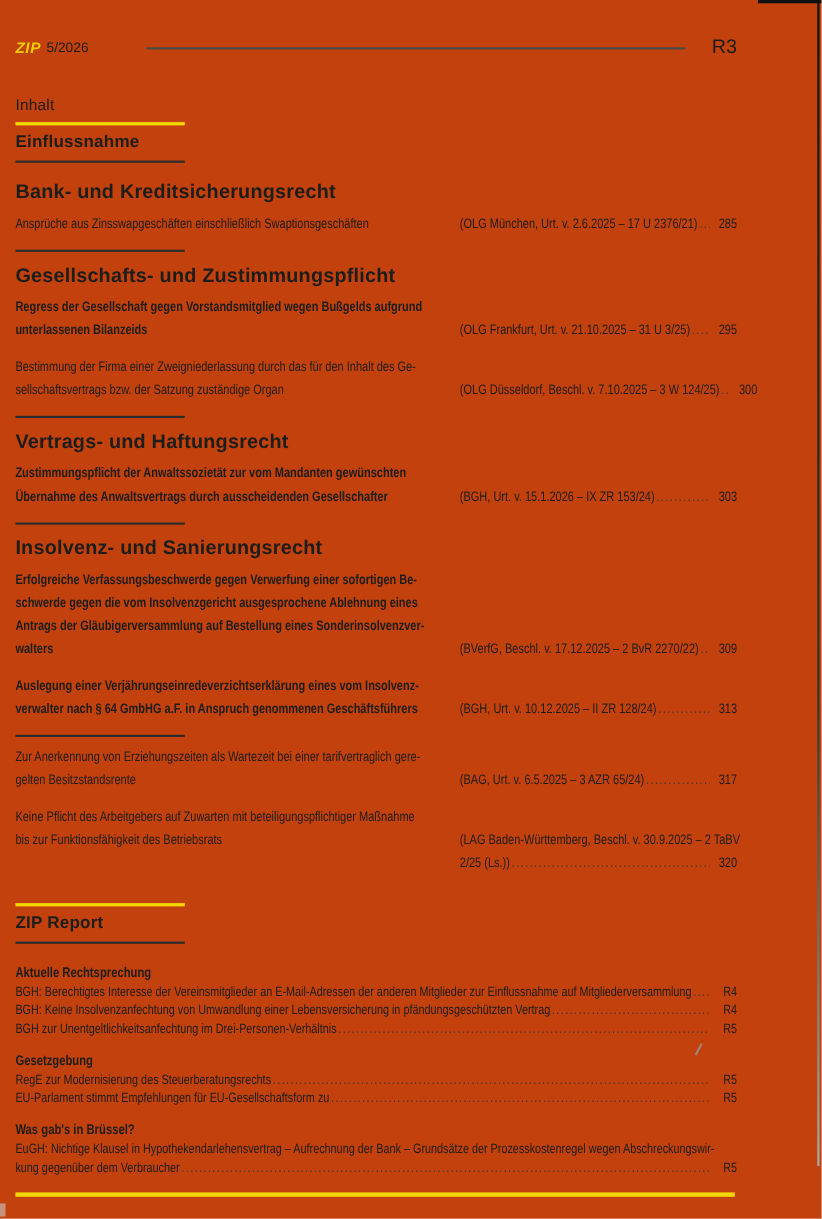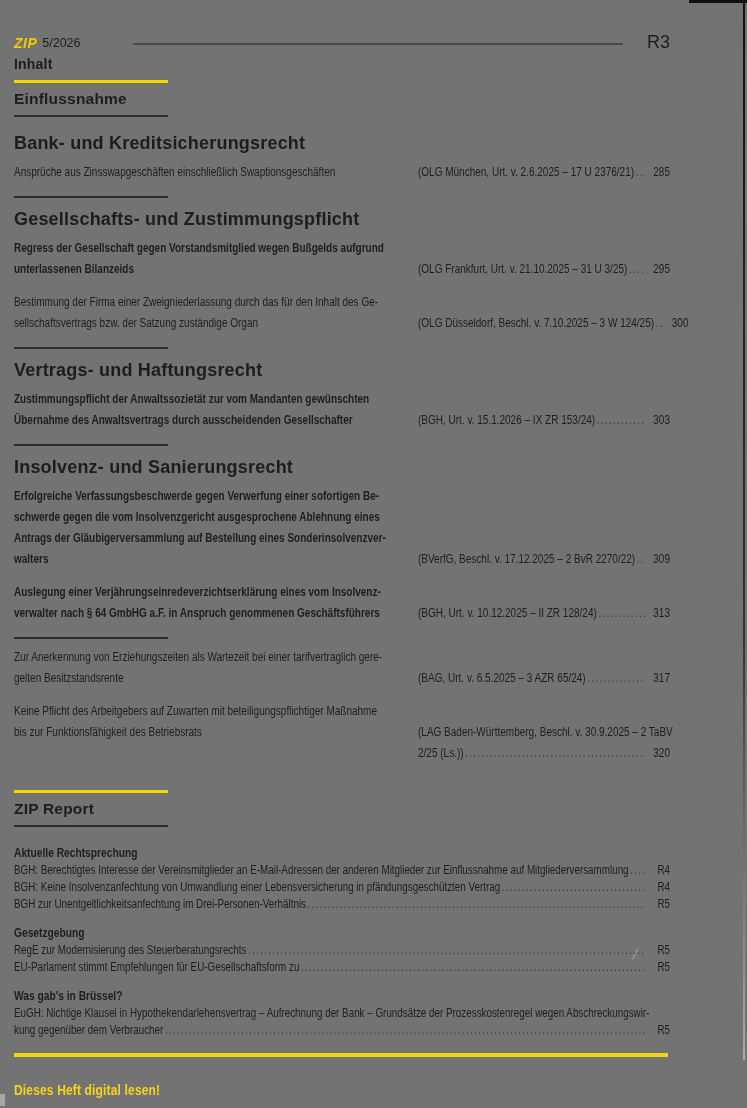--- a/index.html
+++ b/index.html
@@ -1,40 +1,40 @@
 <!DOCTYPE html>
 <html lang="de"><head>
 <meta charset="utf-8">
 <style>
   * { margin:0; padding:0; box-sizing:border-box; }
   html,body { background:#e8e8e8; }
   .page {
     position:relative; width:747px; height:1108px; margin:0 auto;
-    background:#737373; overflow:hidden;
+    background:#c2410c; overflow:hidden;
     font-family:"Liberation Sans","DejaVu Sans",sans-serif;
     color:#1d1d1b;
   }
   .content { padding:0 77px 0 14px; }
 
   
   .edge-right { position:absolute; top:0; right:2px; width:2px; height:1060px;
     background:linear-gradient(#111 0%, #333 60%, #aaa 100%); }
   .edge-top { position:absolute; top:0; right:0; width:58px; height:3px; background:#111; }
   .smudge-bl { position:absolute; left:0; bottom:2px; width:5px; height:12px; background:#c9c9c9; opacity:.6; }
   .pencil-mark { position:absolute; left:629px; top:953px; width:12px; height:1.6px;
     background:#9a9a9a; transform:rotate(-62deg); opacity:.75; }
 
   
   .hdr { display:flex; align-items:center; padding-top:32px; }
   .logo { font-size:14px; font-weight:700; font-style:italic; color:#f0cd00; letter-spacing:.5px; }
   .issue { font-size:12.5px; margin-left:5px; }
   .hline { flex:1; height:2px; background:#4a4a48; margin:2px 24px 0 52px; }
   .pageref { font-size:18px; }
 
-  .inhalt { margin-top:3px; font-size:14px; letter-spacing:.2px;font-weight:bold; }
+  .inhalt { margin-top:34px; font-size:14px; letter-spacing:.2px; }
   .rule { height:3px; width:154px; margin-top:8px; }
   .rule.yellow { background:#f3d800; }
   .rule.dark { background:#2c2c2a; height:2px; }
   .rule.wide { width:654px; height:4px; }
   .sec-title { margin-top:7px; font-size:15.5px; font-weight:700; letter-spacing:.2px; }
 
   .sub-title { font-size:18px; font-weight:700; letter-spacing:.2px; }
   .sep { width:154px; height:2px; background:#2c2c2a; }
 
   

